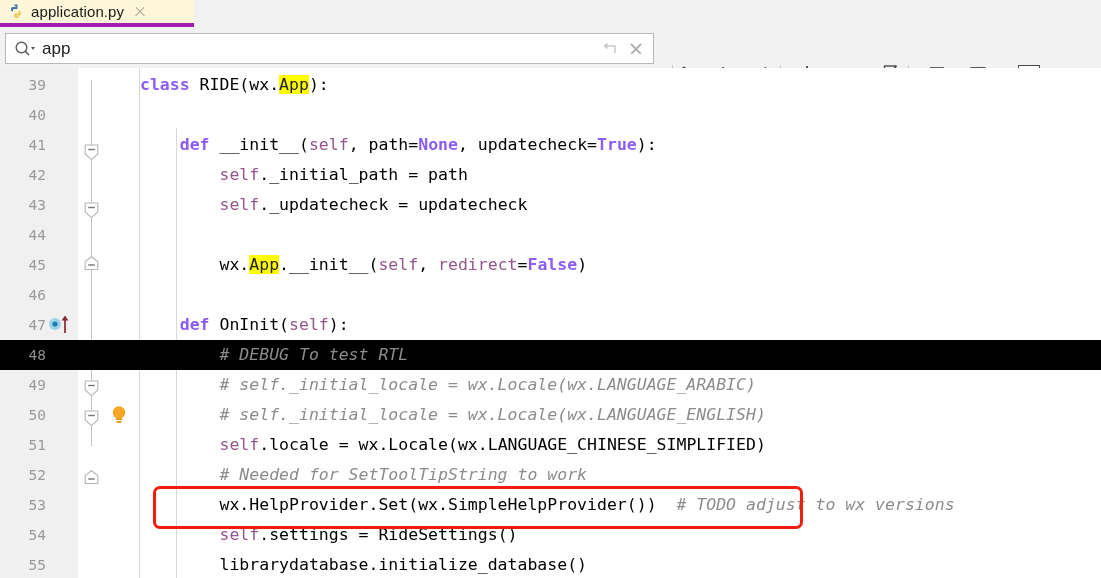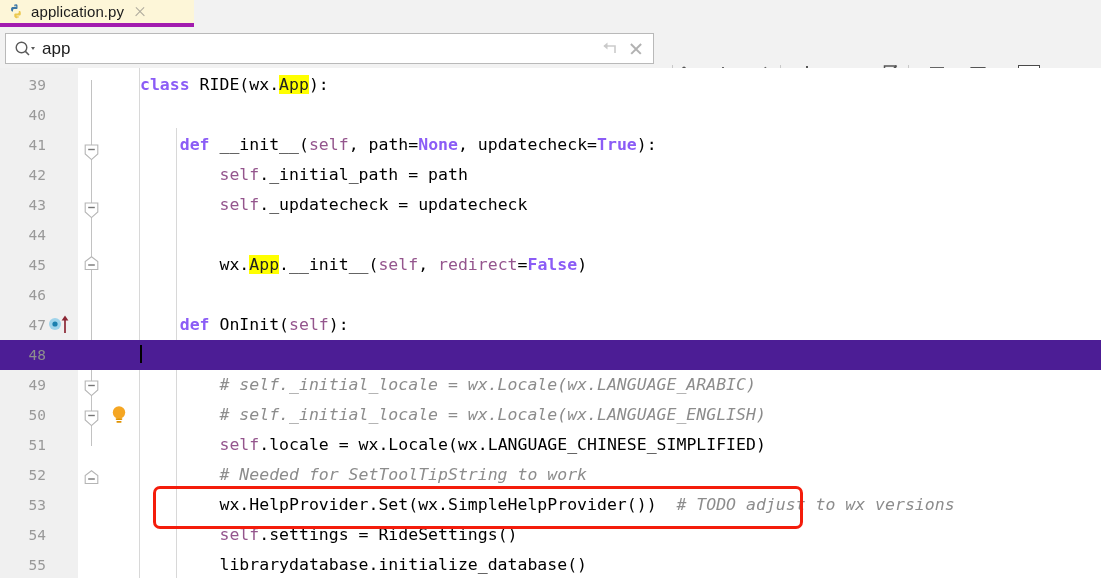--- a/index.html
+++ b/index.html
@@ -101,21 +101,21 @@
     position:absolute;left:0;top:0;width:46px;height:30px;
     text-align:right;line-height:30px;
     font-family:"DejaVu Sans Mono","Liberation Mono",monospace;
     font-size:14.5px;color:#999999;
   }
   .code{
     position:absolute;left:140px;top:0;height:30px;line-height:30px;
     font-family:"DejaVu Sans Mono","Liberation Mono",monospace;
     font-size:16.5px;color:#222222;white-space:pre;
   }
-  .caret-row{background:#4c1d95;}
+  .caret-row{background:#000000;}
   .caret-row .ln{color:#8e8e8e;}
 
   
   .iguide{position:absolute;width:1px;background:#d8d8d8;}
 
   
   .kw{color:#8b5cf6;font-weight:bold;}
   .self{color:#94558d;}
   .hl{background:#ffff00;color:#222;}
   .cmt{color:#8c8c8c;font-style:italic;}
@@ -326,21 +326,21 @@
         <div class="editline" style="top: 212px;">
           <div class="ln">46</div>
           <div class="code"></div>
         </div>
         <div class="editline" style="top: 242px;">
           <div class="ln">47</div>
           <div class="code"><span class="plain">    </span><span class="kw">def</span><span class="plain"> OnInit(</span><span class="self">self</span><span class="plain">):</span></div>
         </div>
         <div class="editline caret-row" style="top: 272px;">
           <div class="ln">48</div>
-          <div class="code"><span class="caret"></span></div>
+          <div class="code"><span class="cmt">        # DEBUG To test RTL</span><span class="caret"></span></div>
         </div>
         <div class="editline" style="top: 302px;">
           <div class="ln">49</div>
           <div class="code"><span class="cmt">        # self._initial_locale = wx.Locale(wx.LANGUAGE_ARABIC)</span></div>
         </div>
         <div class="editline" style="top: 332px;">
           <div class="ln">50</div>
           <div class="code"><span class="cmt">        # self._initial_locale = wx.Locale(wx.LANGUAGE_ENGLISH)</span></div>
         </div>
         <div class="editline" style="top: 362px;">

